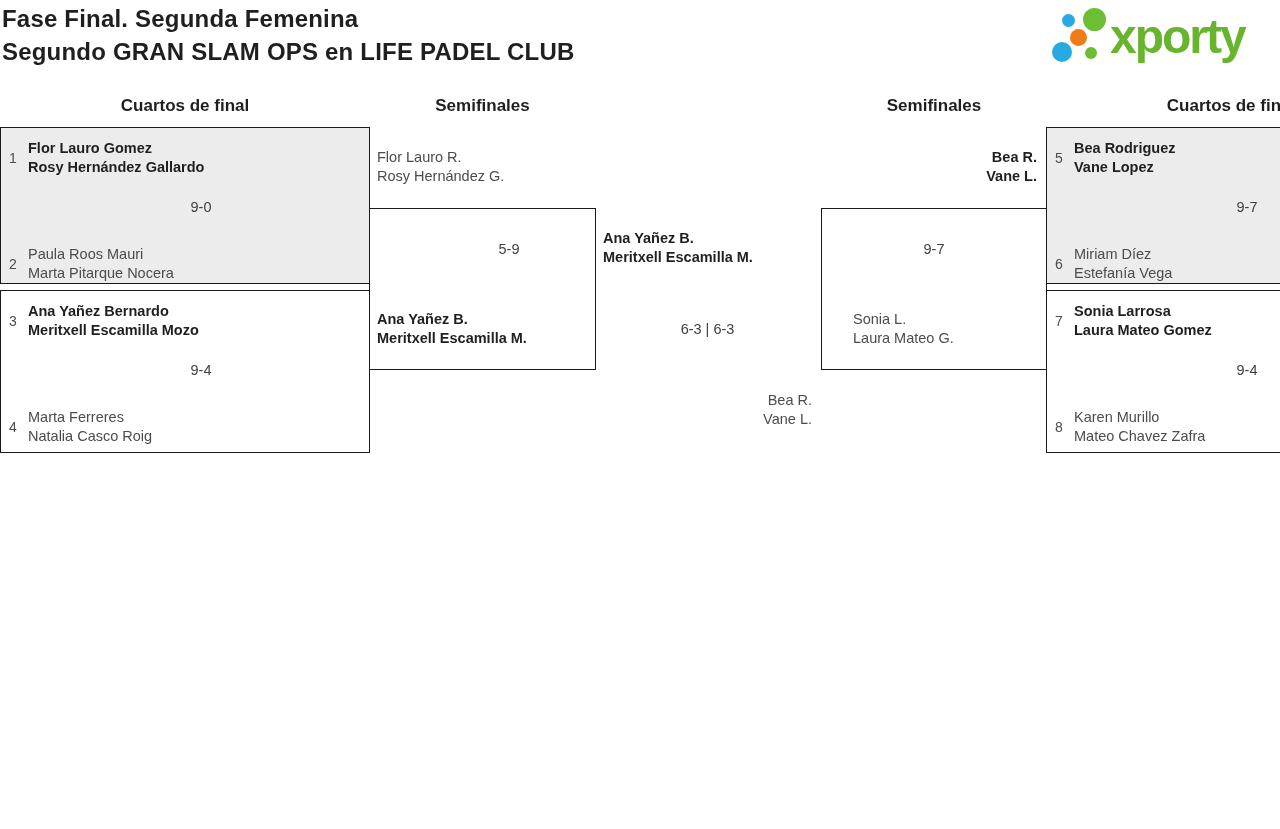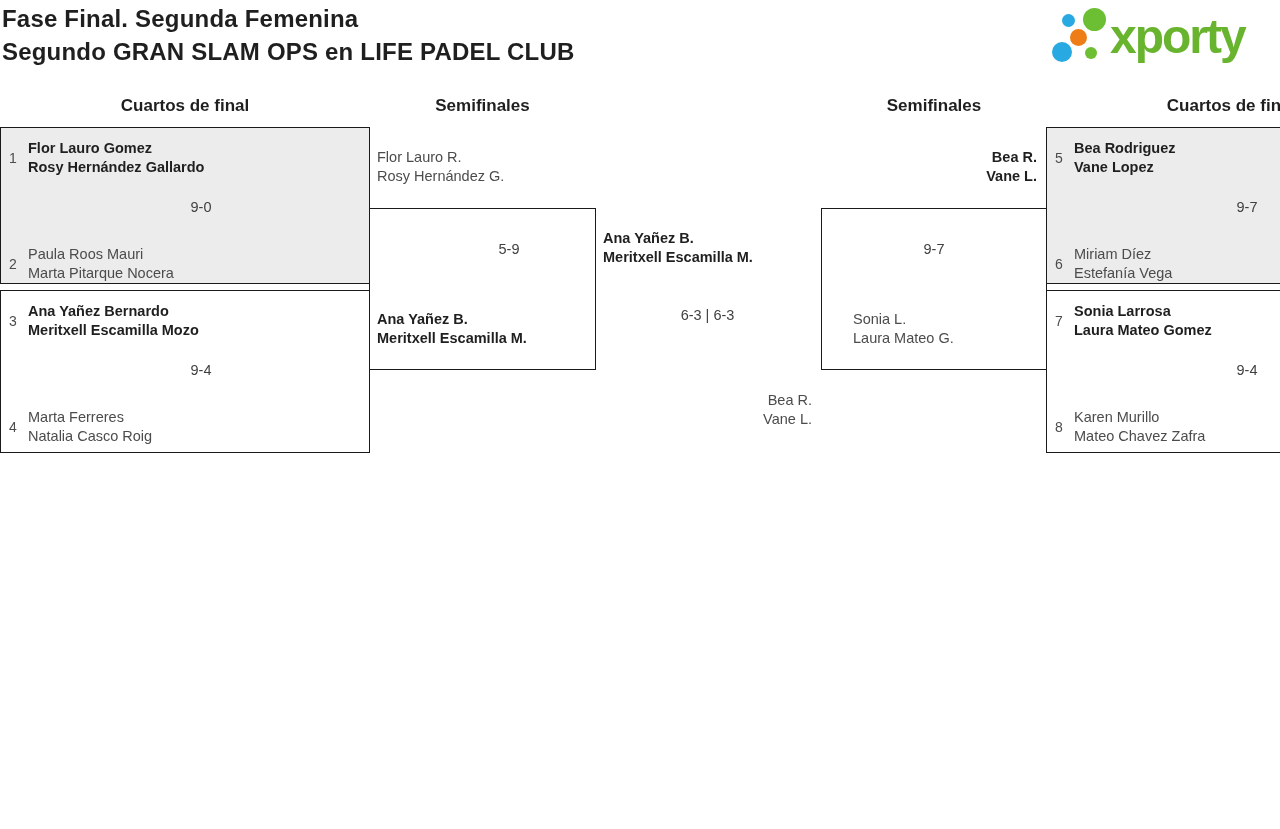--- a/index.html
+++ b/index.html
@@ -51,21 +51,21 @@
   .free-score{position:absolute;text-align:center;font-size:14.5px;color:#3f3f3f;}
   #sf1-team-a{left:377px;top:148px;}
   #sf1-score{left:369px;width:184px;top:241px;margin-left:48px;}
   #sf1-team-b{left:377px;top:310px;}
   #sf2-team-a{left:821px;width:216px;top:148px;text-align:right;}
   #sf2-score{left:821px;width:226px;top:241px;}
   #sf2-team-b{left:821px;width:216px;top:310px;text-align:left;margin-left:32px;}
 
   
   #final-team-a{left:603px;top:229px;}
-  #final-score{left:600px;width:215px;top:307px;}
+  #final-score{left:600px;width:215px;top:321px;}
   #final-team-b{left:600px;width:212px;top:391px;text-align:right;}
 </style>
 </head>
 <body>
 
 <div class="screen">
 
   <div class="title-block">
     <div>Fase Final. Segunda Femenina</div>
     <div>Segundo GRAN SLAM OPS en LIFE PADEL CLUB</div>

